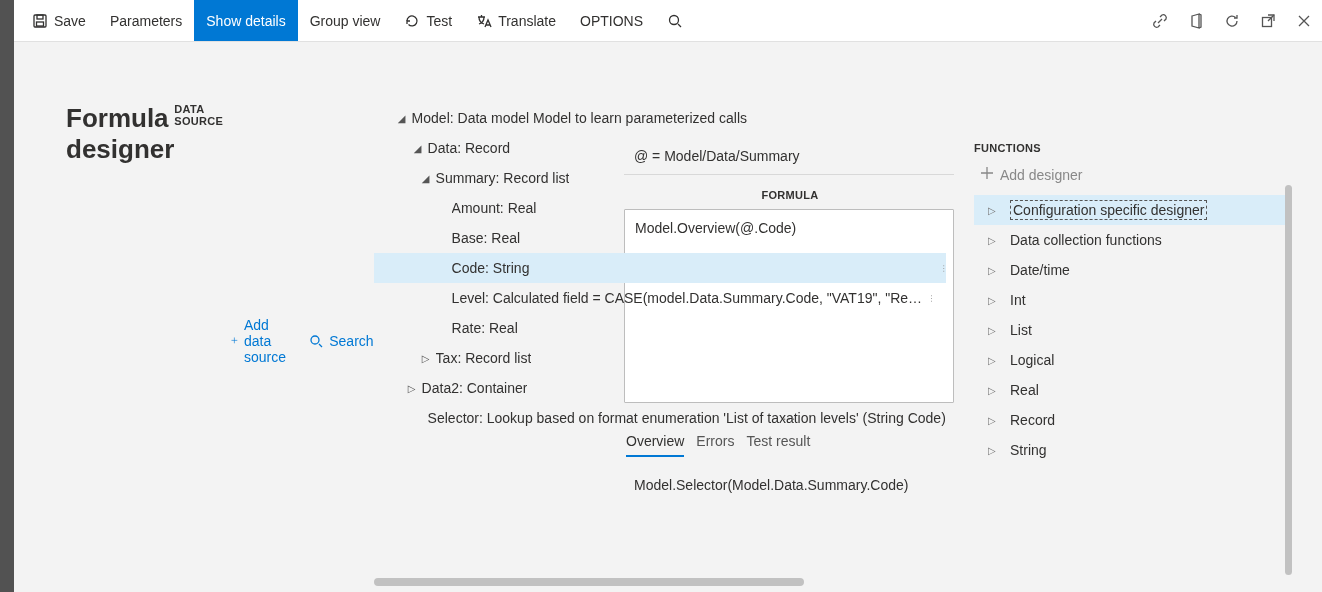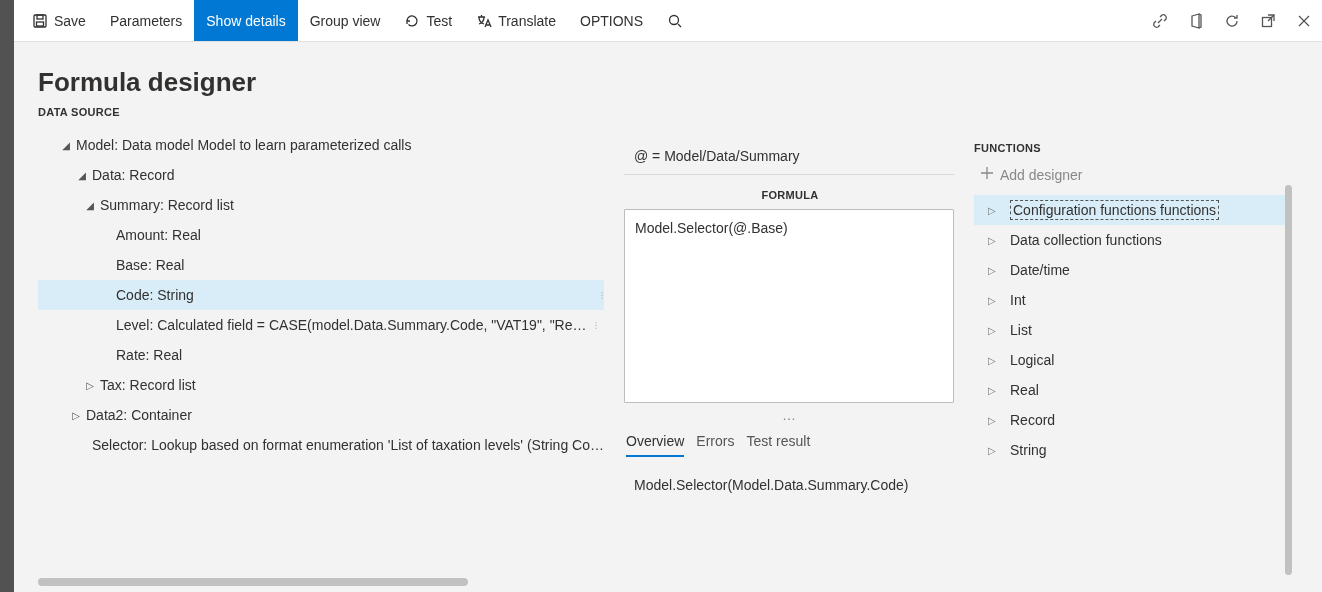--- a/index.html
+++ b/index.html
@@ -72,23 +72,24 @@
   .body {
     flex: 1;
     display: flex;
     padding: 25px 0 0 0;
     gap: 20px;
     overflow: hidden;
   }
   
   .ds-panel {
     width: 590px;
-    padding-left: 24px;
-    display: flex;
-    flex-direction: column;
+    padding-left: 52px;
+    display: flex;
+    flex-direction: row;
+    margin-top: 36px;
   }
   .page-title {
     font-size: 26px;
     font-weight: 600;
     color: #323130;
     margin-bottom: 8px;
   }
   .section-label {
     font-size: 11px;
     font-weight: 600;
@@ -341,20 +342,39 @@
             </svg>
         </div>
       </div>
     </div>
 
     <div class="body">
 
       <div class="ds-panel">
         <div class="page-title">Formula designer</div>
         <div class="section-label">DATA SOURCE</div>
+        <div class="actions">
+          <div class="action-link">
+            <span class="icon">
+              <svg viewBox="0 0 14 14">
+                  <path d="M7 1v12M1 7h12"></path>
+                </svg>
+            </span>
+            <span>Add data source</span>
+          </div>
+          <div class="action-link">
+            <span class="icon">
+              <svg viewBox="0 0 14 14">
+                  <circle cx="6" cy="6" r="4"></circle>
+                  <path d="M10 10l3 3"></path>
+                </svg>
+            </span>
+            <span>Search</span>
+          </div>
+        </div>
 
         <div class="tree">
           <div class="tree-row" style="padding-left:18px;">
             <span class="exp">◢</span>
             <span class="label">Model: Data model Model to learn parameterized calls</span>
           </div>
           <div class="tree-row" style="padding-left:34px;">
             <span class="exp">◢</span>
             <span class="label">Data: Record</span>
           </div>
@@ -394,21 +414,21 @@
           </div>
 
           <div class="hscroll"></div>
         </div>
       </div>
 
       <div class="mid-panel">
         <div class="context-line">@ = Model/Data/Summary</div>
         <div class="formula-label">FORMULA</div>
         <div class="formula-box">
-          <span>Model.Selector(@.Base)</span>
+          <span>Model.Overview(@.Code)</span>
         </div>
         <div class="ellipsis-row">…</div>
         <div class="tabs">
           <div class="tab active">Overview</div>
           <div class="tab">Errors</div>
           <div class="tab">Test result</div>
         </div>
         <div class="resolved">Model.Selector(Model.Data.Summary.Code)</div>
       </div>
 
@@ -418,21 +438,21 @@
           <span class="icon">
             <svg width="14" height="14" viewBox="0 0 14 14">
                 <path d="M7 1v12M1 7h12"></path>
               </svg>
           </span>
           <span>Add designer</span>
         </div>
         <div class="fn-list">
           <div class="fn-row selected">
             <span class="exp">▷</span>
-            <span class="lbl">Configuration functions functions</span>
+            <span class="lbl">Configuration specific designer</span>
           </div>
           <div class="fn-row">
             <span class="exp">▷</span>
             <span class="lbl">Data collection functions</span>
           </div>
           <div class="fn-row">
             <span class="exp">▷</span>
             <span class="lbl">Date/time</span>
           </div>
           <div class="fn-row">

